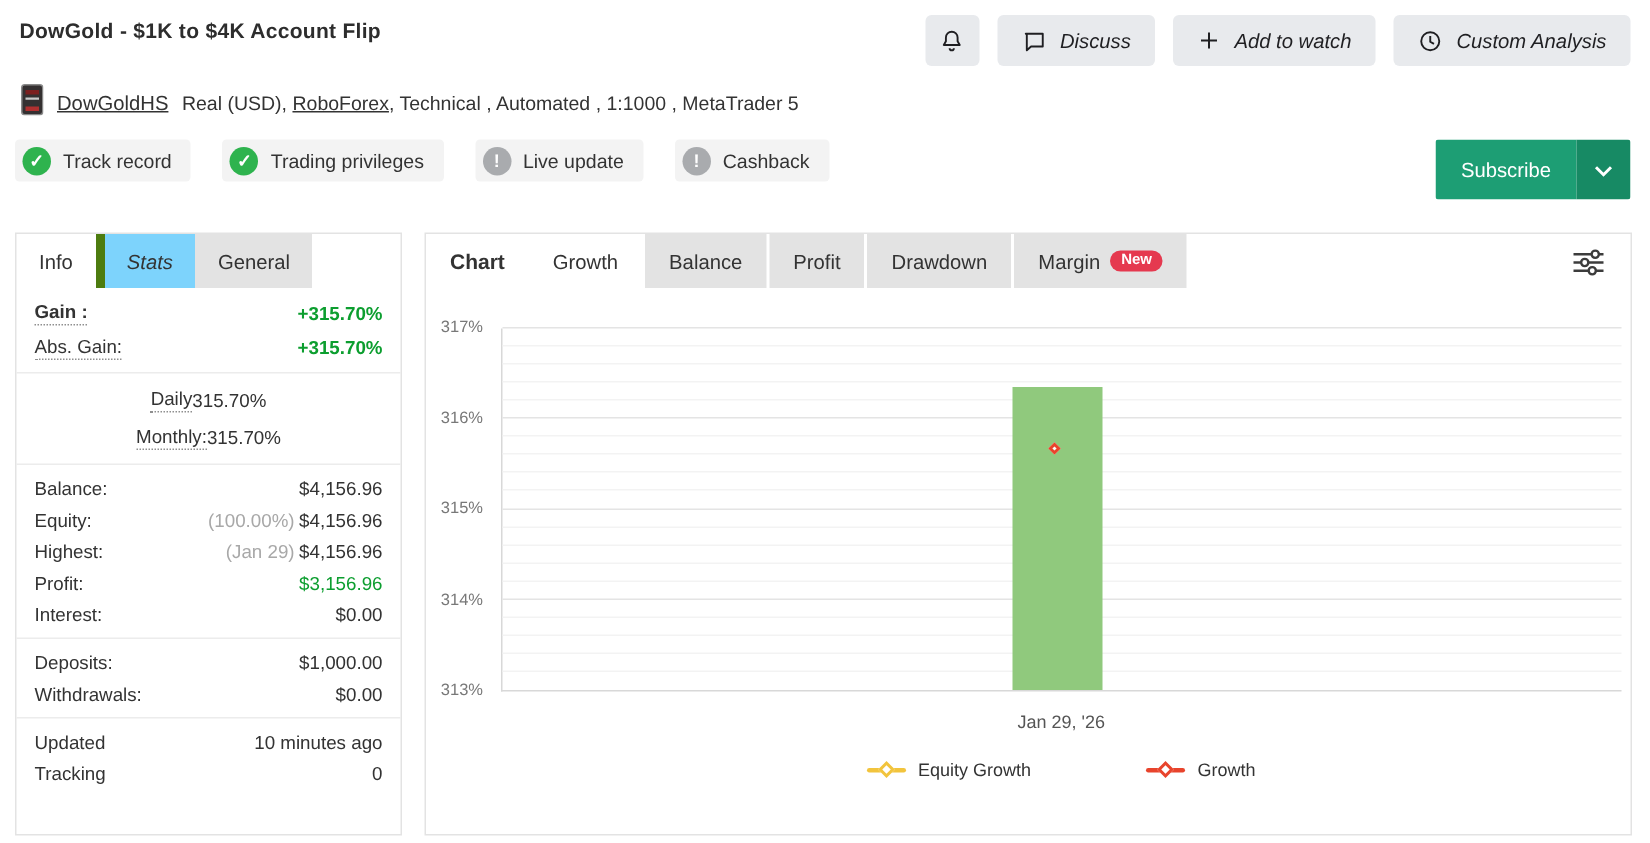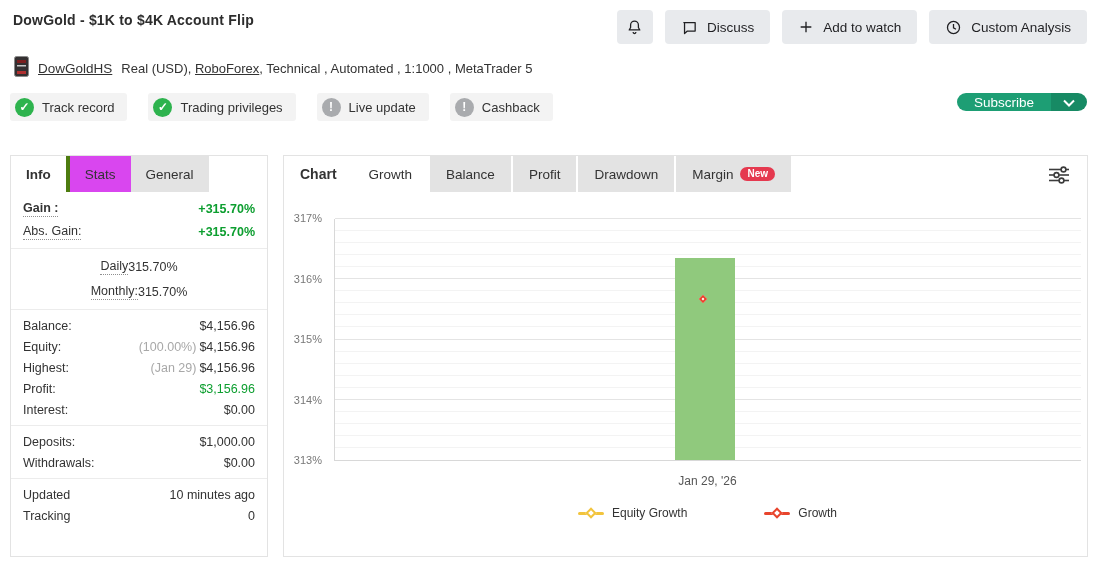--- a/index.html
+++ b/index.html
@@ -13,21 +13,21 @@
 
   
   .page-title {
     position: absolute; left: 13px; top: 12px;
     font-size: 14px; font-weight: 700; color: #2d2d2d; letter-spacing: .2px;
   }
   .top-actions { position: absolute; top: 10px; right: 13px; display: flex; gap: 12px; }
   .btn-gray {
     background: #e8eaed; border: none; border-radius: 4px; height: 34px;
     display: flex; align-items: center; gap: 9px; padding: 0 16px;
-    font-size: 13.5px; color: #1f1f22; font-family: inherit; cursor: pointer;
+    font-size: 13.5px; color: #1f1f22; font-family: inherit; cursor: pointer; font-style: italic;
   }
   .btn-gray.icon-only { width: 36px; padding: 0; justify-content: center; }
   .btn-gray svg { display: block; }
 
   
   .account-row {
     position: absolute; left: 14px; top: 56px; height: 24px;
     display: flex; align-items: center; gap: 9px; font-size: 13px; color: #333;
   }
   .acct-link { color: #333; text-decoration: underline; font-size: 13.5px; cursor: pointer; }
@@ -43,41 +43,41 @@
   }
   .badge-dot {
     width: 19px; height: 19px; border-radius: 50%;
     display: flex; align-items: center; justify-content: center;
     color: #fff; font-size: 12px; font-weight: 700; line-height: 1;
   }
   .badge-dot.ok { background: #2eb34e; }
   .badge-dot.warn { background: #a9abae; }
 
   
-  .subscribe-wrap { position: absolute; top: 93px; right: 13px; display: flex; height: 18px; border-radius: 12px; overflow: hidden; margin-left: 44px; }
+  .subscribe-wrap { position: absolute; top: 93px; right: 13px; display: flex; height: 40px; border-radius: 2px; overflow: hidden; margin-left: 44px; }
   .subscribe-main {
     background: #1d9e74; color: #fff; border: none; font-family: inherit;
     font-size: 13.5px; padding: 0 17px; cursor: pointer;
   }
   .subscribe-caret {
     background: #178a64; border: none; width: 36px; cursor: pointer;
     display: flex; align-items: center; justify-content: center;
   }
 
   
   .panel { position: absolute; background: #fff; border: 1px solid #e3e3e3; }
   .panel-left { left: 10px; top: 155px; width: 258px; height: 402px; }
   .panel-right { left: 283px; top: 155px; width: 805px; height: 402px; }
 
   
   .side-tabs { display: flex; height: 36px; align-items: stretch; }
   .stab { display: flex; align-items: center; padding: 0 15px; font-size: 13.5px; color: #333; cursor: pointer; }
-  .stab.bold { font-weight: 700; }
+  .stab.bold { font-weight: 400; }
   .stab.inactive { background: #e3e3e3; }
-  .stab.active { background: #d946ef; border-left: 4px solid #4d7c0f; }
+  .stab.active { background: #7dd3fc; border-left: 6px solid #4d7c0f; font-style: italic; }
 
   .sec { padding: 5px 0; }
   .sec + .sec { border-top: 1px solid #ececec; }
   .srow {
     display: flex; justify-content: space-between; align-items: center;
     padding: 0 12px; font-size: 12.5px; color: #333;
   }
   .sec-gain .srow { height: 23px; gap: 20px; }
   .sec-rates .srow { height: 25px; justify-content: center; }
   .sec-bal .srow { height: 21px; }

